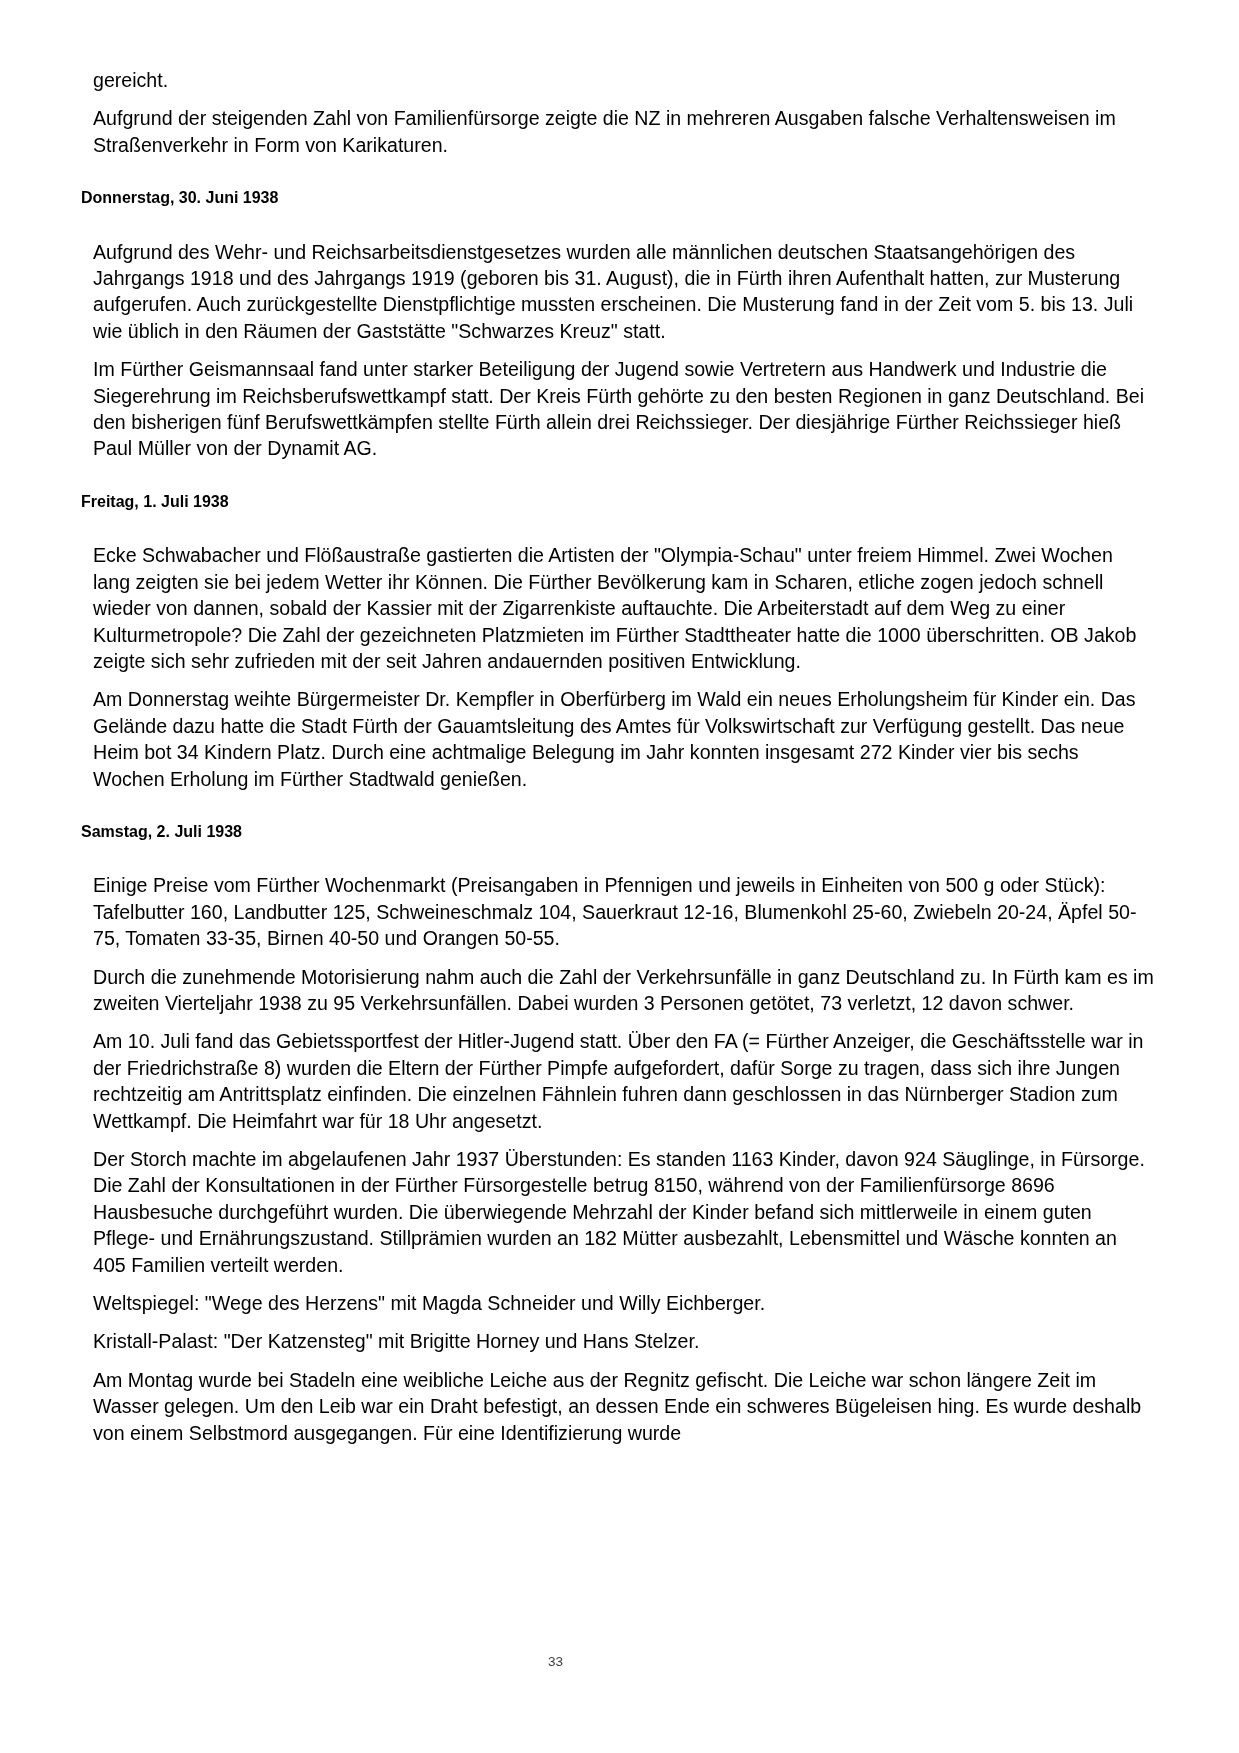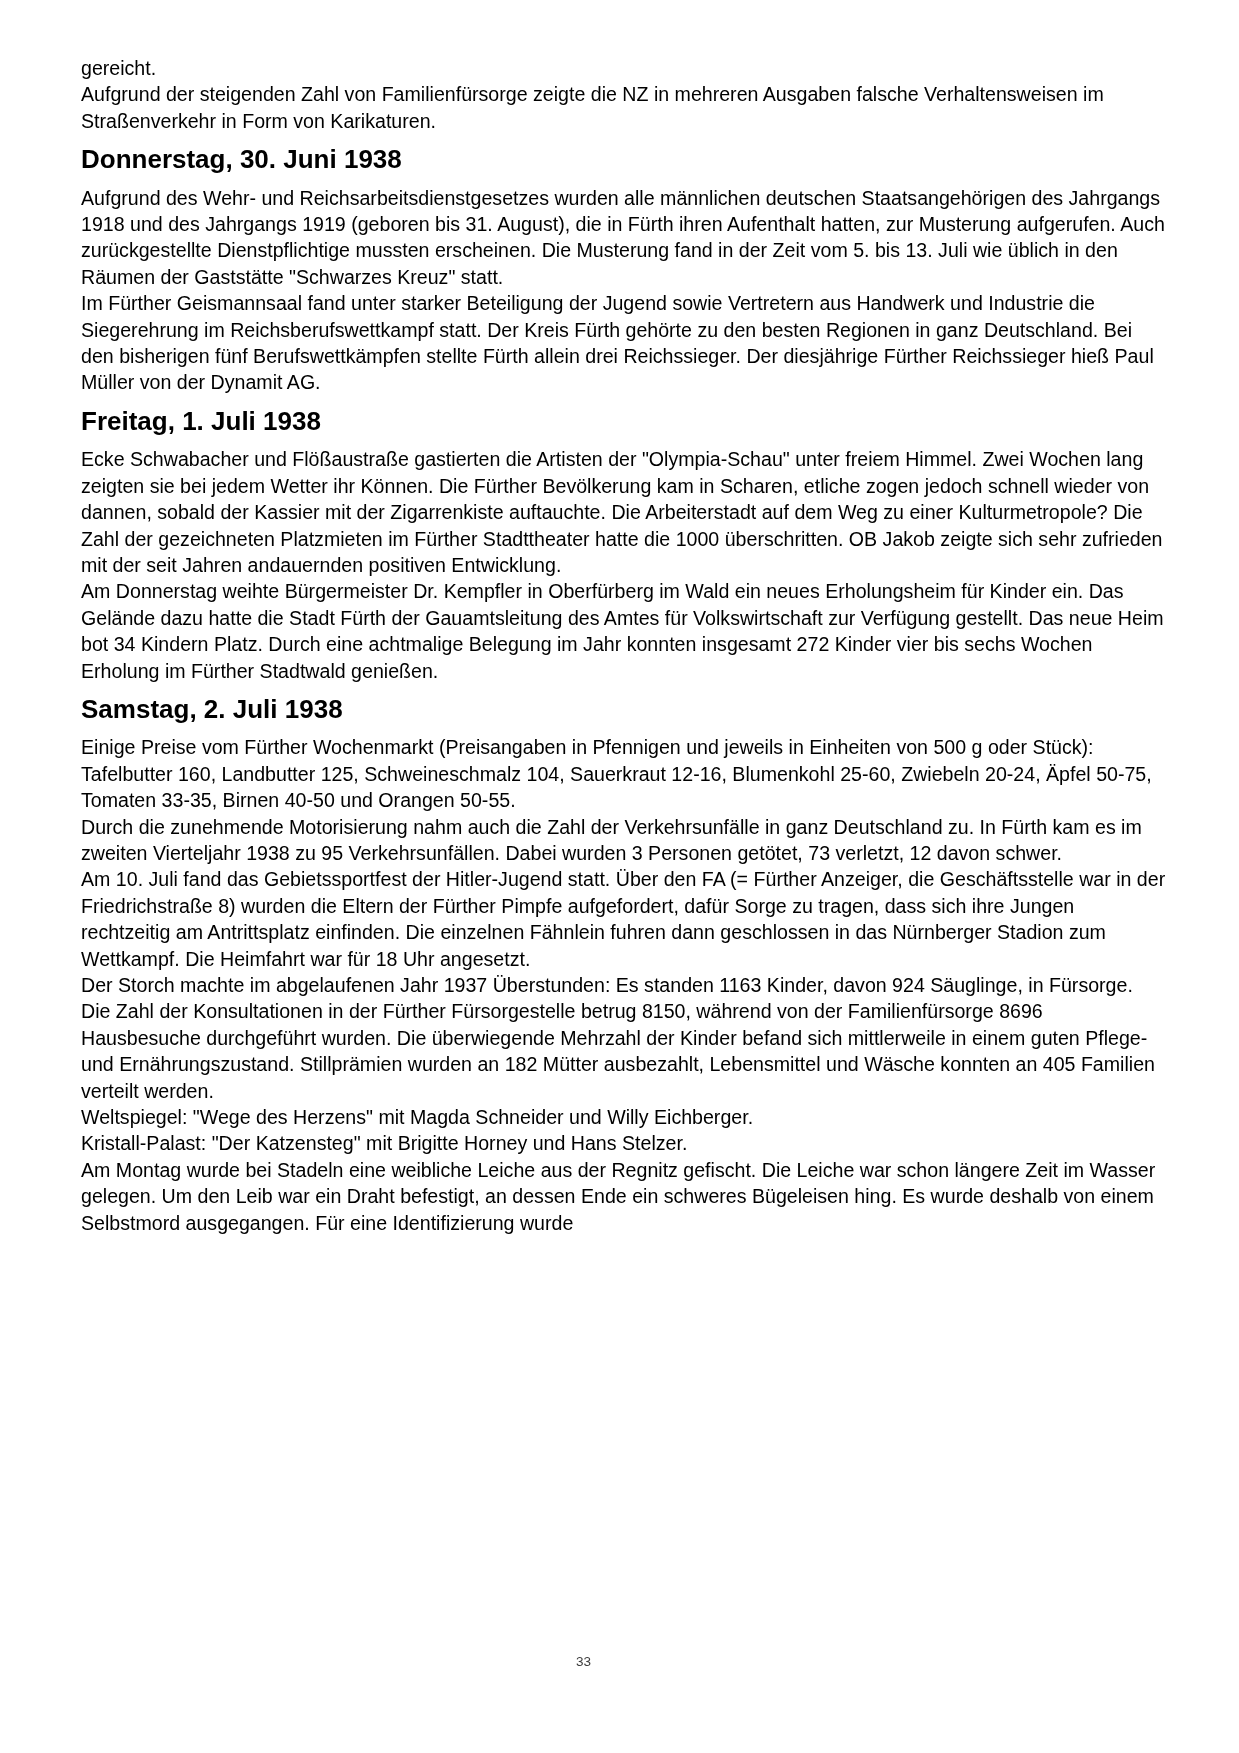--- a/index.html
+++ b/index.html
@@ -19,34 +19,34 @@
   .content {
     position: absolute;
     left: 81px;
     top: 55px;
     width: 1085px;
     font-size: 19.6px;
     line-height: 26.4px;
     text-align: left;
   }
   .para {
-    margin: 0;
+    margin: 12px;
     padding: 0;
   }
   .heading {
-    margin: 12px 0;
+    margin: 27px 0;
     padding: 0;
-    font-size: 26px;
+    font-size: 16px;
     line-height: 26.4px;
     font-weight: 700;
   }
   .page-number {
     position: absolute;
     top: 1654px;
-    left: 576px;
+    left: 548px;
     font-size: 13.5px;
     line-height: 16px;
     color: #3d3d3d;
   }
 </style>
 </head>
 <body>
 
 <div class="page">
   <div class="content">

